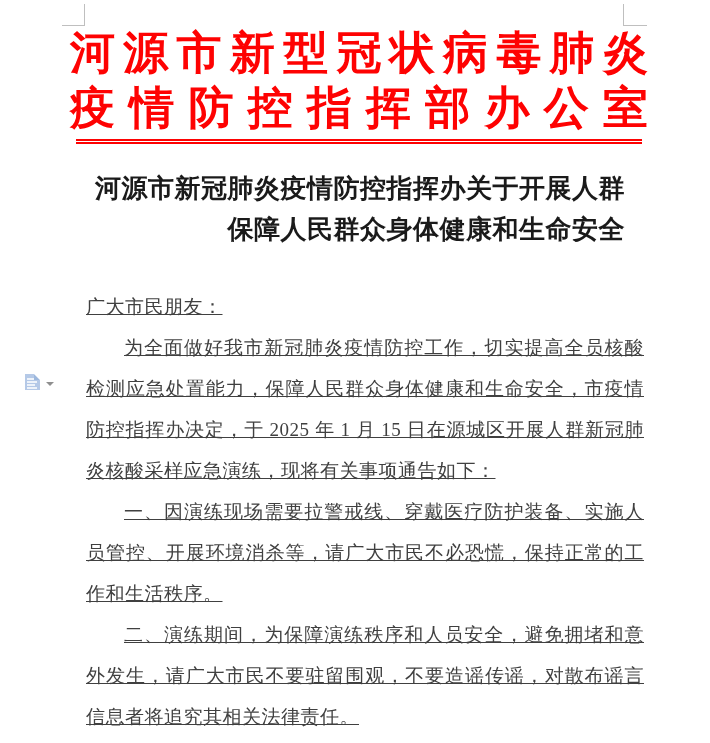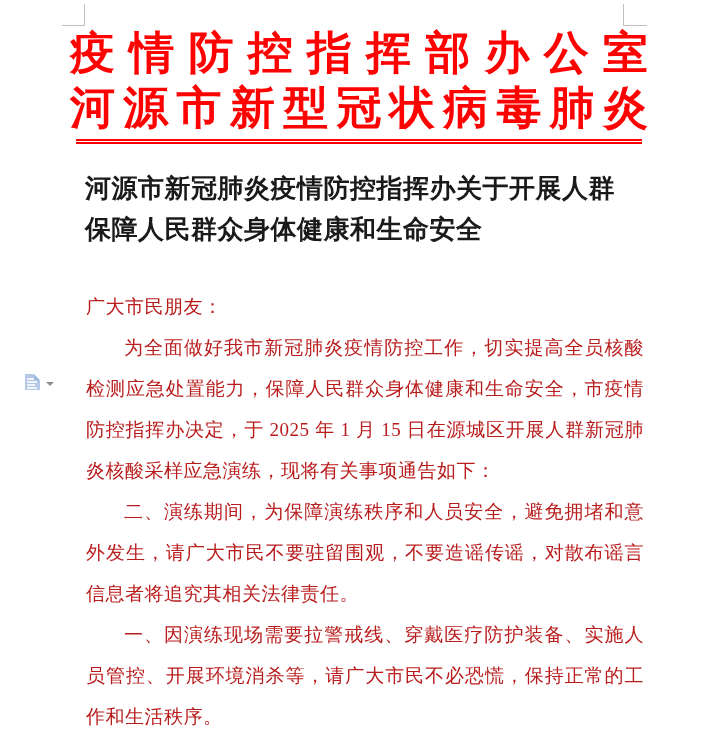--- a/index.html
+++ b/index.html
@@ -22,28 +22,28 @@
     white-space:normal;
   }
   
   .red-rule{position:absolute;top:139px;left:76px;width:566px;}
   .rr-top{height:2px;background:#fd0202;margin-bottom:1px;}
   .rr-bot{height:2px;background:#fd0202;}
   
   .doc-title{position:absolute;top:168px;left:85px;width:540px;margin:0;}
   .title-line{
     font-family:"Liberation Sans",sans-serif;font-weight:bold;
-    font-size:26px;line-height:41px;color:#1a1a1a;text-align:left;
+    font-size:26px;line-height:41px;color:#1a1a1a;text-align:right;
     letter-spacing:0.5px;
   }
   
   .body-text{position:absolute;top:286px;left:86px;width:558px;}
   .body-text p{
-    margin:0;font-size:19px;line-height:41px;color:#b91c1c;
-    text-align:justify;letter-spacing:0.5px;
+    margin:0;font-size:19px;line-height:41px;color:#404040;
+    text-align:justify;letter-spacing:0.5px;text-decoration:underline;
   }
   .para{text-indent:38px;}
   
   .margin-icon{position:absolute;left:25px;top:374px;width:15px;height:16px;
     background:#b5c9e7;}
   .margin-icon .fold{position:absolute;right:0;top:0;width:0;height:0;
     border-top:6px solid #ffffff;border-left:6px solid transparent;}
   .margin-icon .fold-shade{position:absolute;right:0;top:0;width:0;height:0;
     border-bottom:6px solid #9db8dd;border-right:6px solid transparent;}
   .margin-icon .tline{position:absolute;left:2px;height:2px;background:#eef3fa;}
@@ -57,39 +57,39 @@
 </style>
 </head>
 <body>
 
 <div class="page">
 
   <div class="crop crop-left"></div>
   <div class="crop crop-right"></div>
 
   <div class="letterhead">
+    <div class="lh-line">河源市新型冠状病毒肺炎</div>
     <div class="lh-line">疫情防控指挥部办公室</div>
-    <div class="lh-line">河源市新型冠状病毒肺炎</div>
   </div>
 
   <div class="red-rule">
     <div class="rr-top"></div>
     <div class="rr-bot"></div>
   </div>
 
   <h1 class="doc-title">
     <div class="title-line">河源市新冠肺炎疫情防控指挥办关于开展人群</div>
     <div class="title-line">保障人民群众身体健康和生命安全</div>
   </h1>
 
   <div class="body-text">
     <p class="salutation">广大市民朋友：</p>
     <p class="para">为全面做好我市新冠肺炎疫情防控工作，切实提高全员核酸检测应急处置能力，保障人民群众身体健康和生命安全，市疫情防控指挥办决定，于 2025 年 1 月 15 日在源城区开展人群新冠肺炎核酸采样应急演练，现将有关事项通告如下：</p>
+    <p class="para">一、因演练现场需要拉警戒线、穿戴医疗防护装备、实施人员管控、开展环境消杀等，请广大市民不必恐慌，保持正常的工作和生活秩序。</p>
     <p class="para">二、演练期间，为保障演练秩序和人员安全，避免拥堵和意外发生，请广大市民不要驻留围观，不要造谣传谣，对散布谣言信息者将追究其相关法律责任。</p>
-    <p class="para">一、因演练现场需要拉警戒线、穿戴医疗防护装备、实施人员管控、开展环境消杀等，请广大市民不必恐慌，保持正常的工作和生活秩序。</p>
   </div>
 
   <div class="margin-icon">
     <span class="fold-shade"></span>
     <span class="fold"></span>
     <span class="tline tl1"></span>
     <span class="tline tl2"></span>
     <span class="tline tl3"></span>
     <span class="tline tl4"></span>
   </div>

